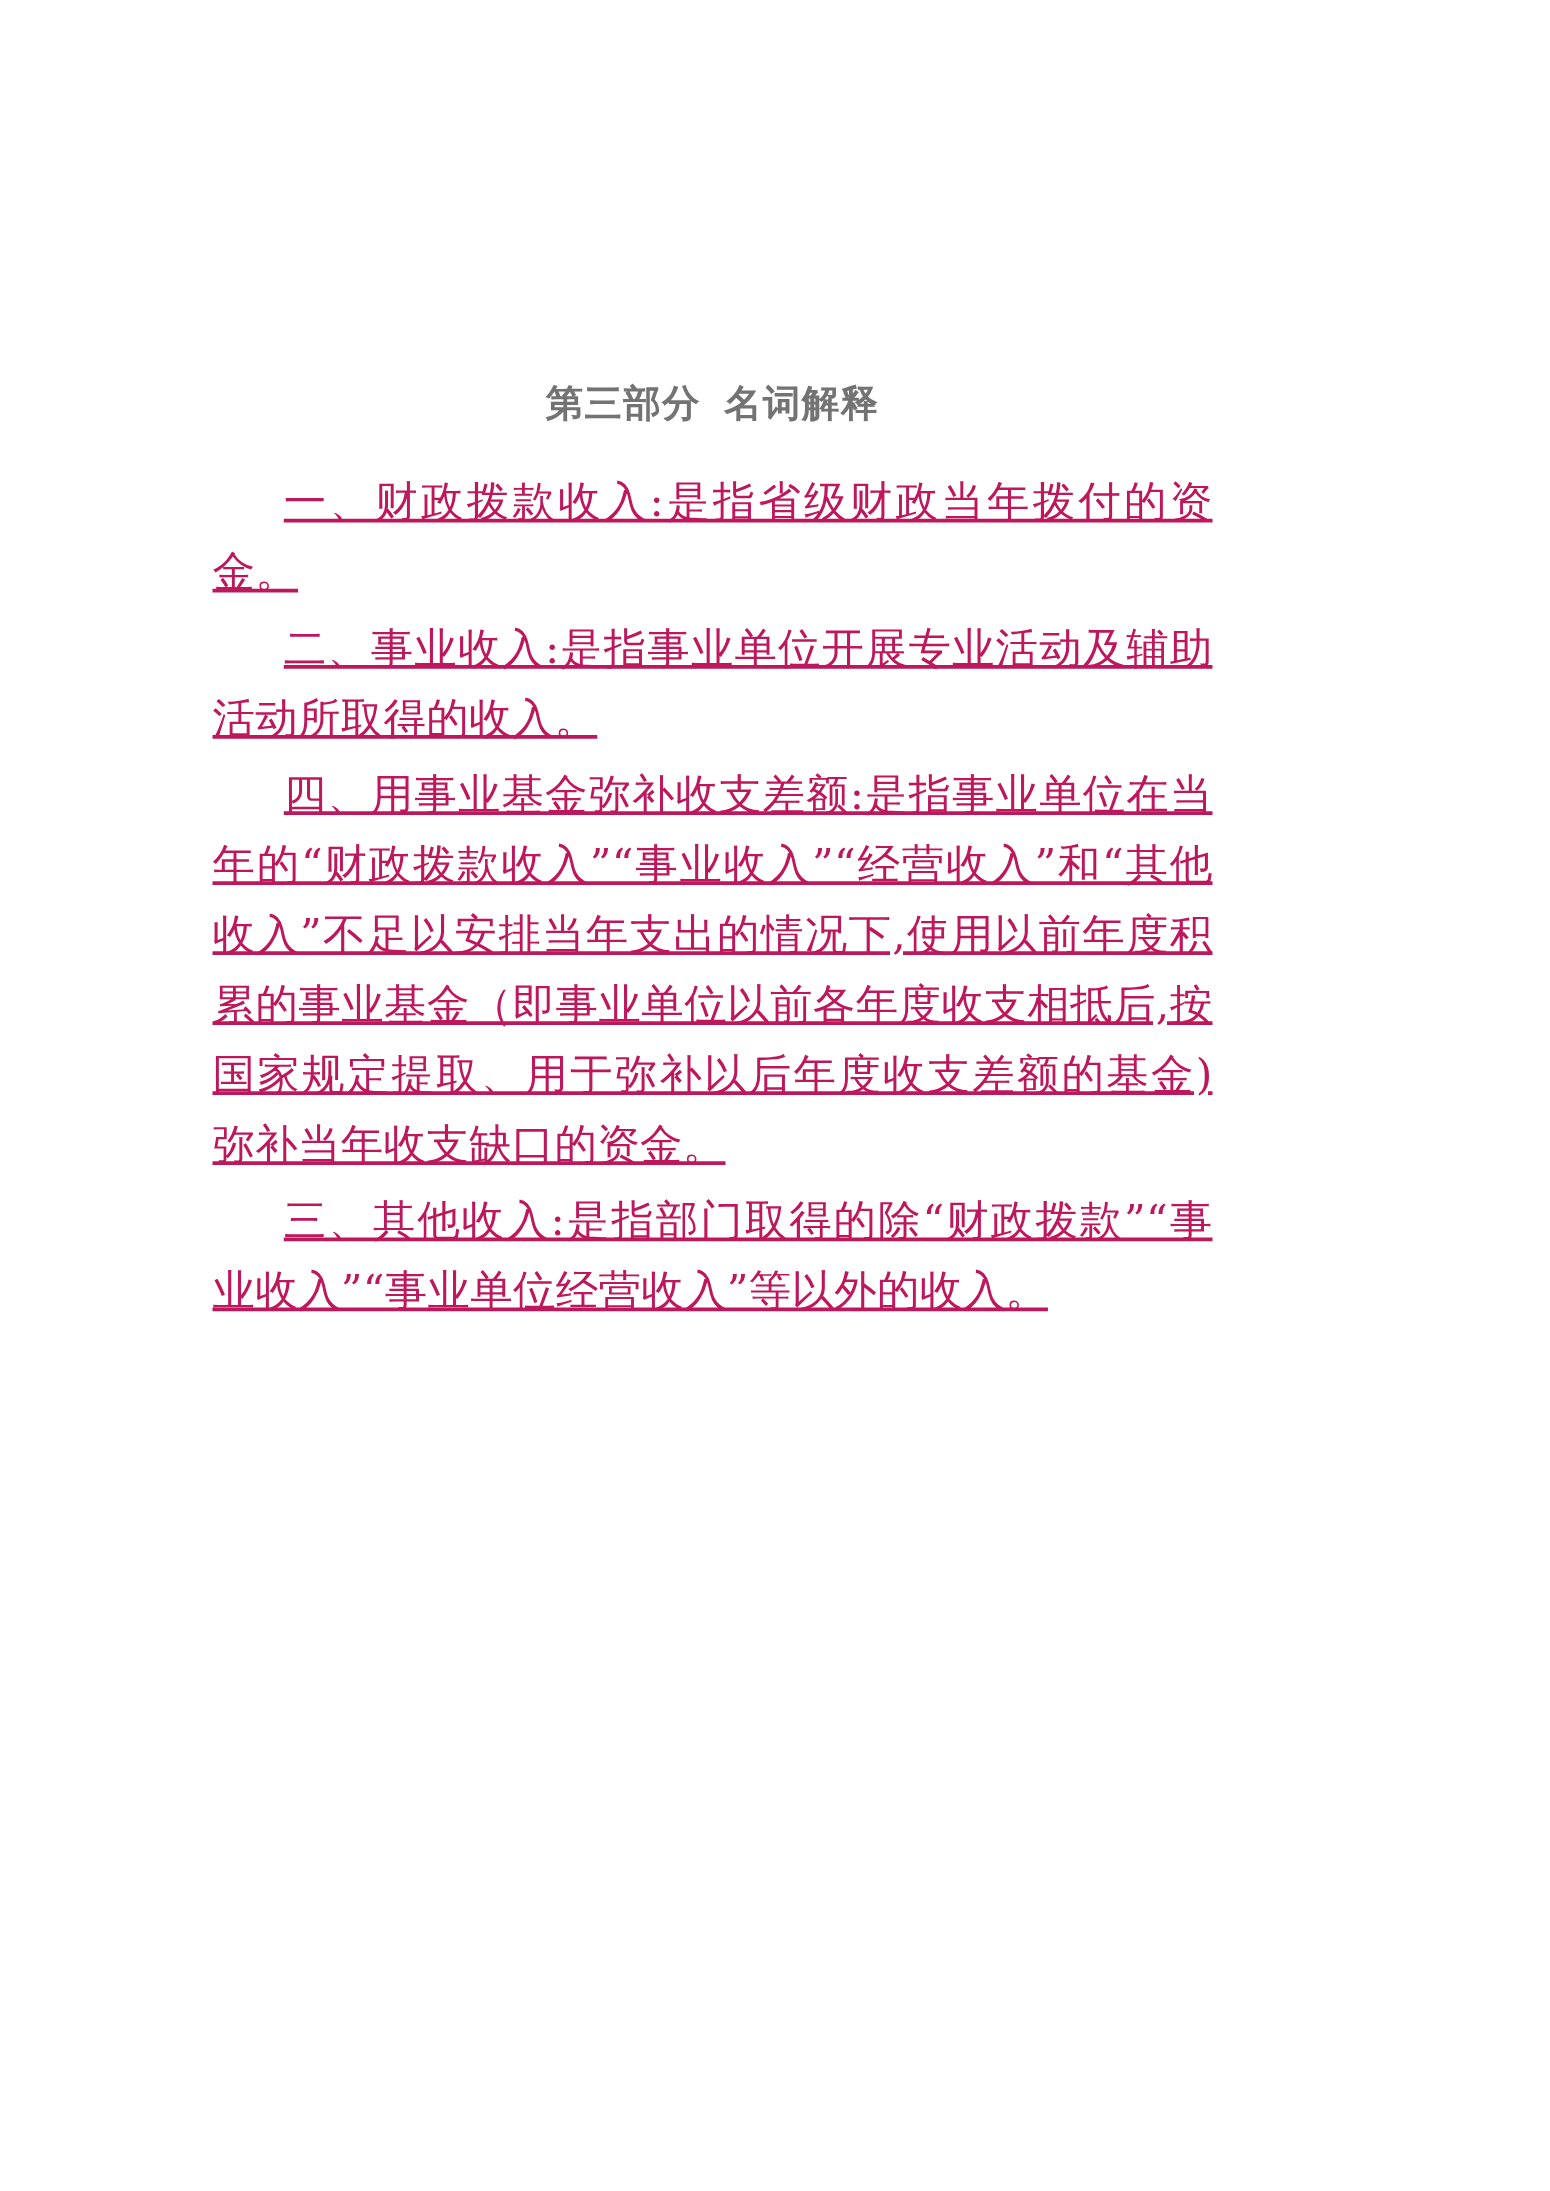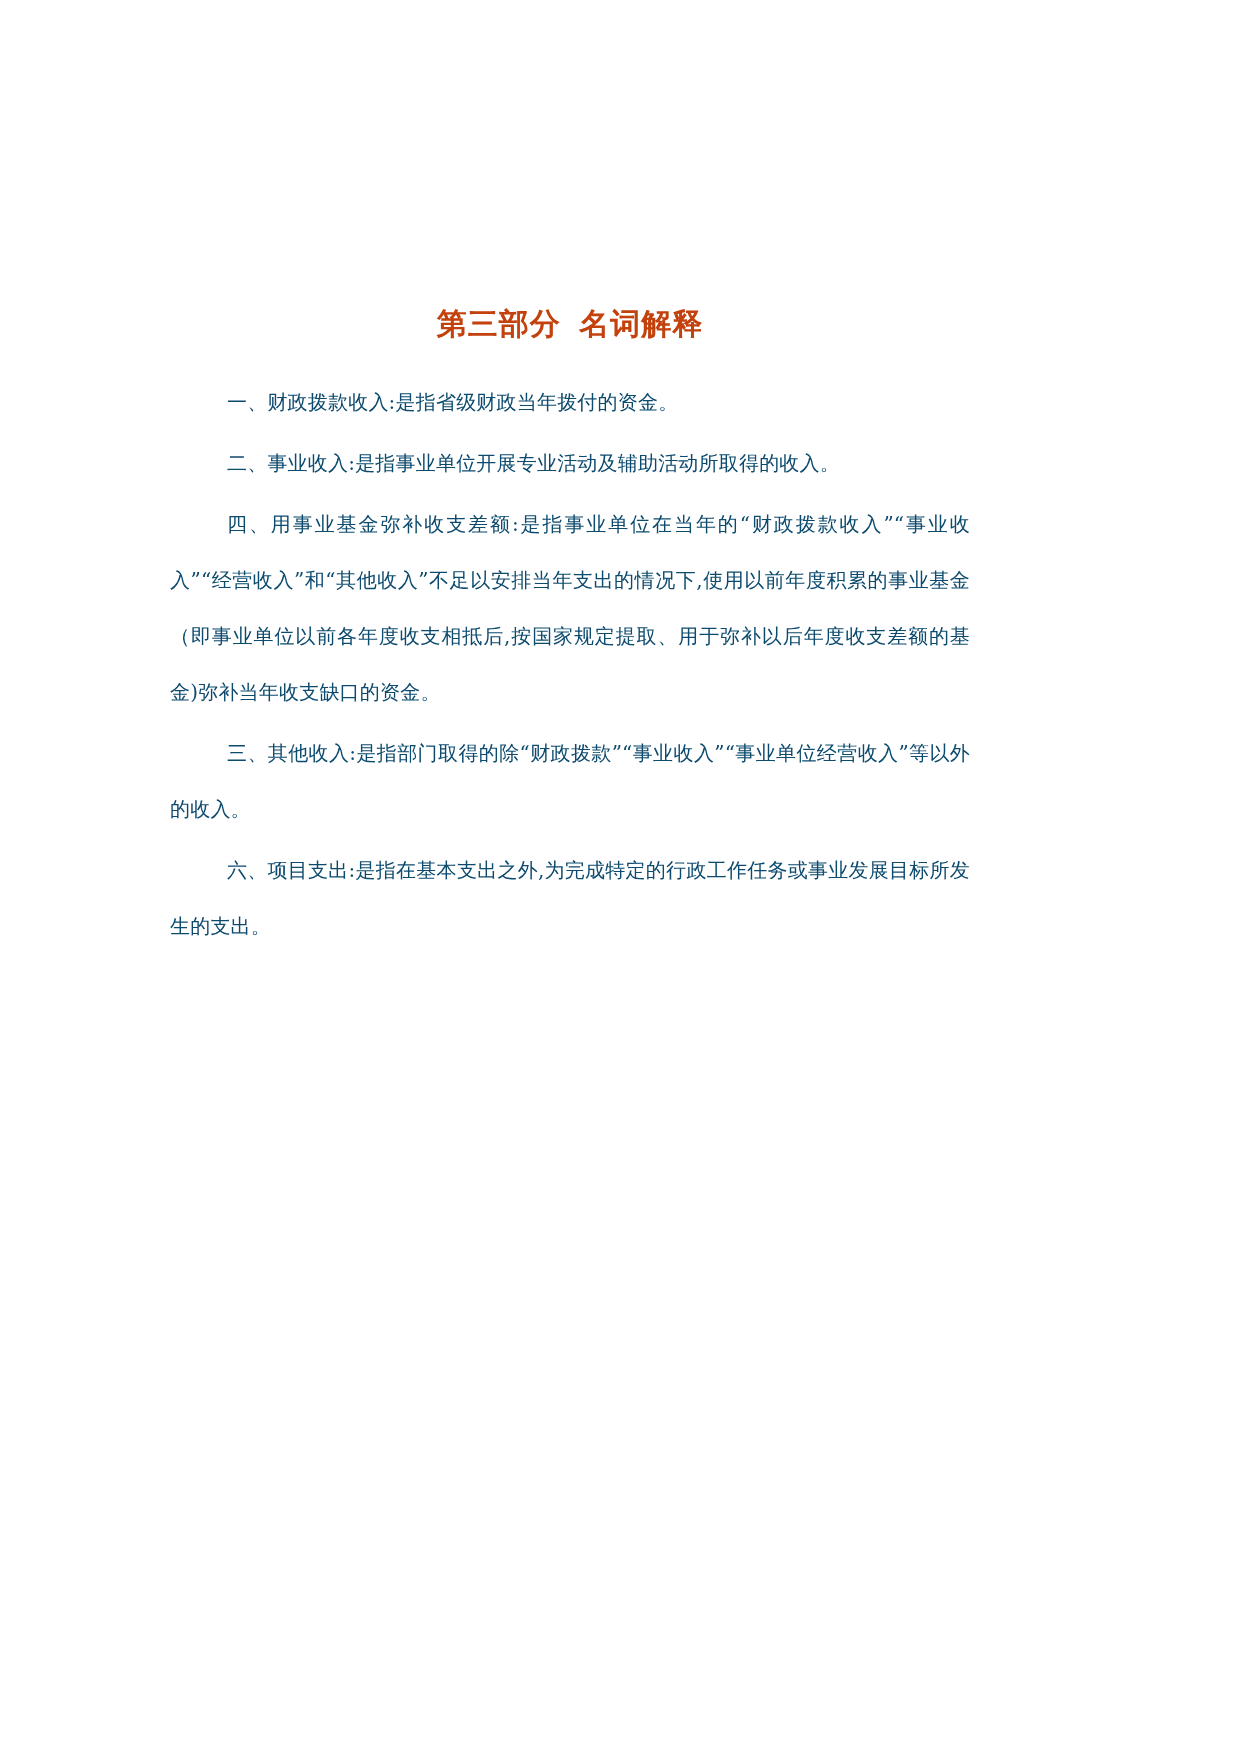--- a/index.html
+++ b/index.html
@@ -21,53 +21,53 @@
     left: 170px;
     top: 300px;
     width: 800px;
   }
   .doc-title {
     font-family: "Liberation Sans", "DejaVu Sans", sans-serif;
     font-weight: bold;
     font-size: 30px;
     line-height: 48px;
     text-align: center;
-    color: #c2410c;
+    color: #737373;
     letter-spacing: 1px;
     margin: 0 0 26px 0;
     white-space: pre;
   }
   .para {
     font-family: "DejaVu Serif", "Liberation Serif", serif;
-    font-size: 20px;
+    font-size: 34px;
     line-height: 56px;
-    color: #0c4a6e;
+    color: #be185d;
     text-align: justify;
     text-justify: inter-character;
     text-indent: 57px;
     margin: 0 0 5px 0;
     letter-spacing: 0.2px;
     word-break: break-all;
+    text-decoration: underline;
   }
   .para:last-child { margin-bottom: 0; }
 </style>
 </head>
 <body>
 
 <div class="page">
   <div class="content">
 
     <h1 class="doc-title">第三部分  名词解释</h1>
 
     <p class="para">一、财政拨款收入:是指省级财政当年拨付的资金。</p>
 
     <p class="para">二、事业收入:是指事业单位开展专业活动及辅助活动所取得的收入。</p>
 
     <p class="para">四、用事业基金弥补收支差额:是指事业单位在当年的“财政拨款收入”“事业收入”“经营收入”和“其他收入”不足以安排当年支出的情况下,使用以前年度积累的事业基金（即事业单位以前各年度收支相抵后,按国家规定提取、用于弥补以后年度收支差额的基金)弥补当年收支缺口的资金。</p>
 
     <p class="para">三、其他收入:是指部门取得的除“财政拨款”“事业收入”“事业单位经营收入”等以外的收入。</p>
 
 
-    <p class="para">六、项目支出:是指在基本支出之外,为完成特定的行政工作任务或事业发展目标所发生的支出。</p>
 
 
   </div>
 </div>
 
 </body></html>

